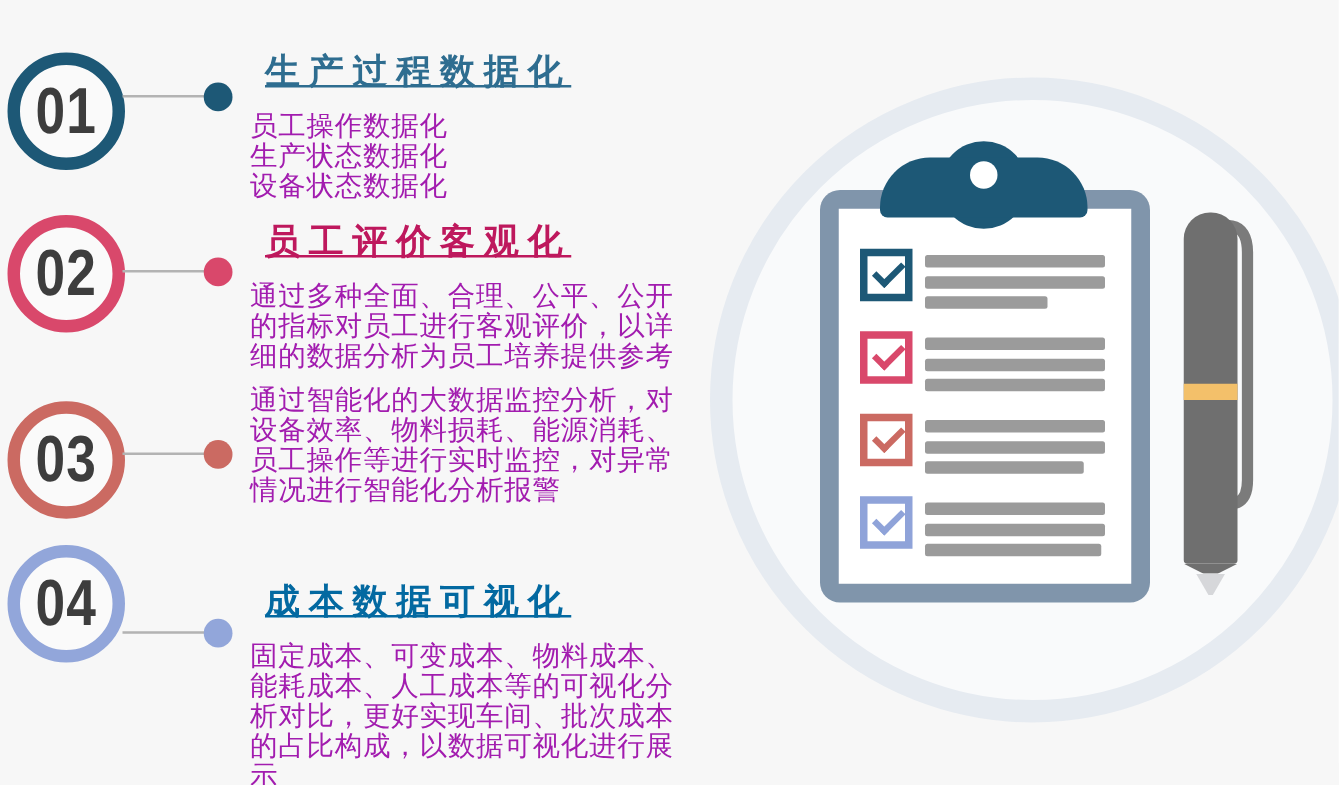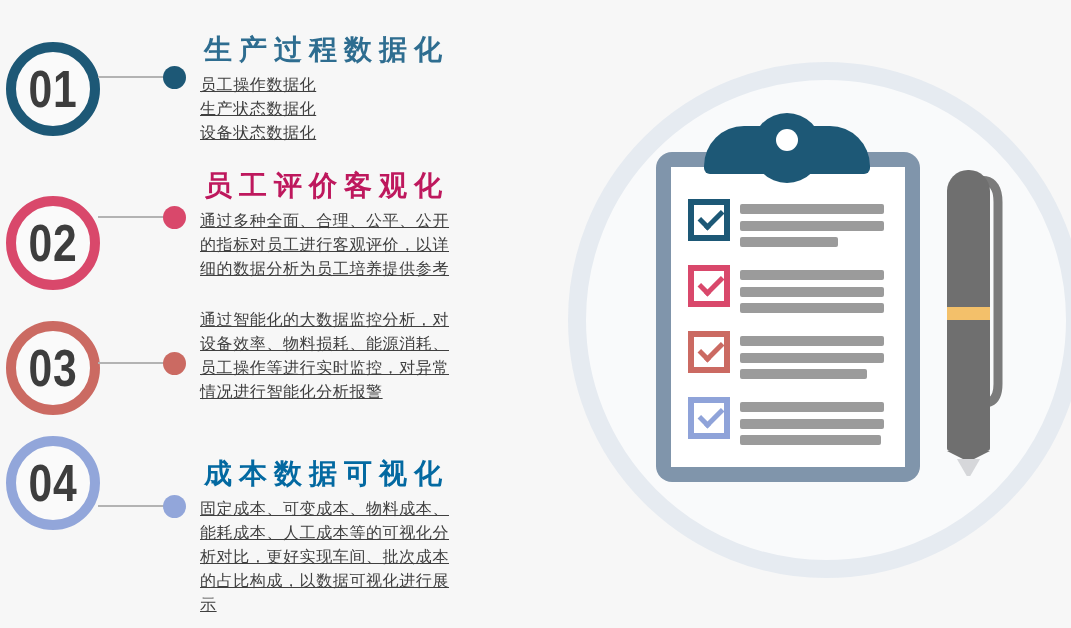--- a/index.html
+++ b/index.html
@@ -13,26 +13,25 @@
     border-radius:50%;background:#fafafa;display:flex;align-items:center;justify-content:center;
   }
   .num{
     font-family:"Liberation Sans","DejaVu Sans",sans-serif;font-weight:bold;
     font-size:52px;color:#3d3d3d;transform:scaleX(.82);letter-spacing:1px;line-height:1;
   }
   .connector{position:absolute;left:98px;width:66px;height:2px;background:#b3b3b3;}
   .connector-dot{position:absolute;left:163px;width:23px;height:23px;border-radius:50%;background:#999;}
   .step-text{position:absolute;left:200px;width:345px;}
   .step-text h2{
-    margin:4px;font-size:28px;font-weight:bold;letter-spacing:7px;line-height:38px;
+    margin:12px;font-size:28px;font-weight:bold;letter-spacing:7px;line-height:38px;text-decoration:underline;
   }
   .step-text p{
-    margin:2px 0 0 0;font-size:16px;letter-spacing:.6px;line-height:24px;color:#404040;
+    margin:2px 0 0 0;font-size:22px;letter-spacing:.6px;line-height:24px;color:#a21caf;
     white-space:pre-line;
-    text-decoration:underline;
   }
   
   .big-circle{
     position:absolute;left:568px;top:62px;width:480px;height:480px;
     border:18px solid #e6ebf1;border-radius:50%;background:#f9fafb;
   }
   .board{position:absolute;left:656px;top:152px;width:264px;height:330px;background:#8095ab;border-radius:16px;}
   .paper{position:absolute;left:671px;top:167px;width:234px;height:300px;background:#ffffff;}
   .clip-dome{position:absolute;left:752px;top:113px;width:70px;height:70px;border-radius:50%;}
   .clip-body{position:absolute;left:704px;top:126px;width:166px;height:48px;border-radius:40px 40px 6px 6px;}
@@ -62,21 +61,21 @@
     <div class="connector-dot" style="top: 66px; background-color: rgb(29, 88, 118);"></div>
     <div class="step-text" style="top:27px">
       <h2 style="color: rgb(46, 109, 144);">生产过程数据化</h2>
       <p>员工操作数据化
 生产状态数据化
 设备状态数据化</p>
     </div>
   </div>
 
   <div>
-    <div class="num-circle" style="top: 196px; border-color: rgb(217, 72, 107);">
+    <div class="num-circle" style="top: 172px; border-color: rgb(217, 72, 107);">
       <span class="num">02</span>
     </div>
     <div class="connector" style="top:216px"></div>
     <div class="connector-dot" style="top: 206px; background-color: rgb(217, 72, 107);"></div>
     <div class="step-text" style="top:163px">
       <h2 style="color: #be185d;">员工评价客观化</h2>
       <p>通过多种全面、合理、公平、公开
 的指标对员工进行客观评价，以详
 细的数据分析为员工培养提供参考</p>
     </div>

